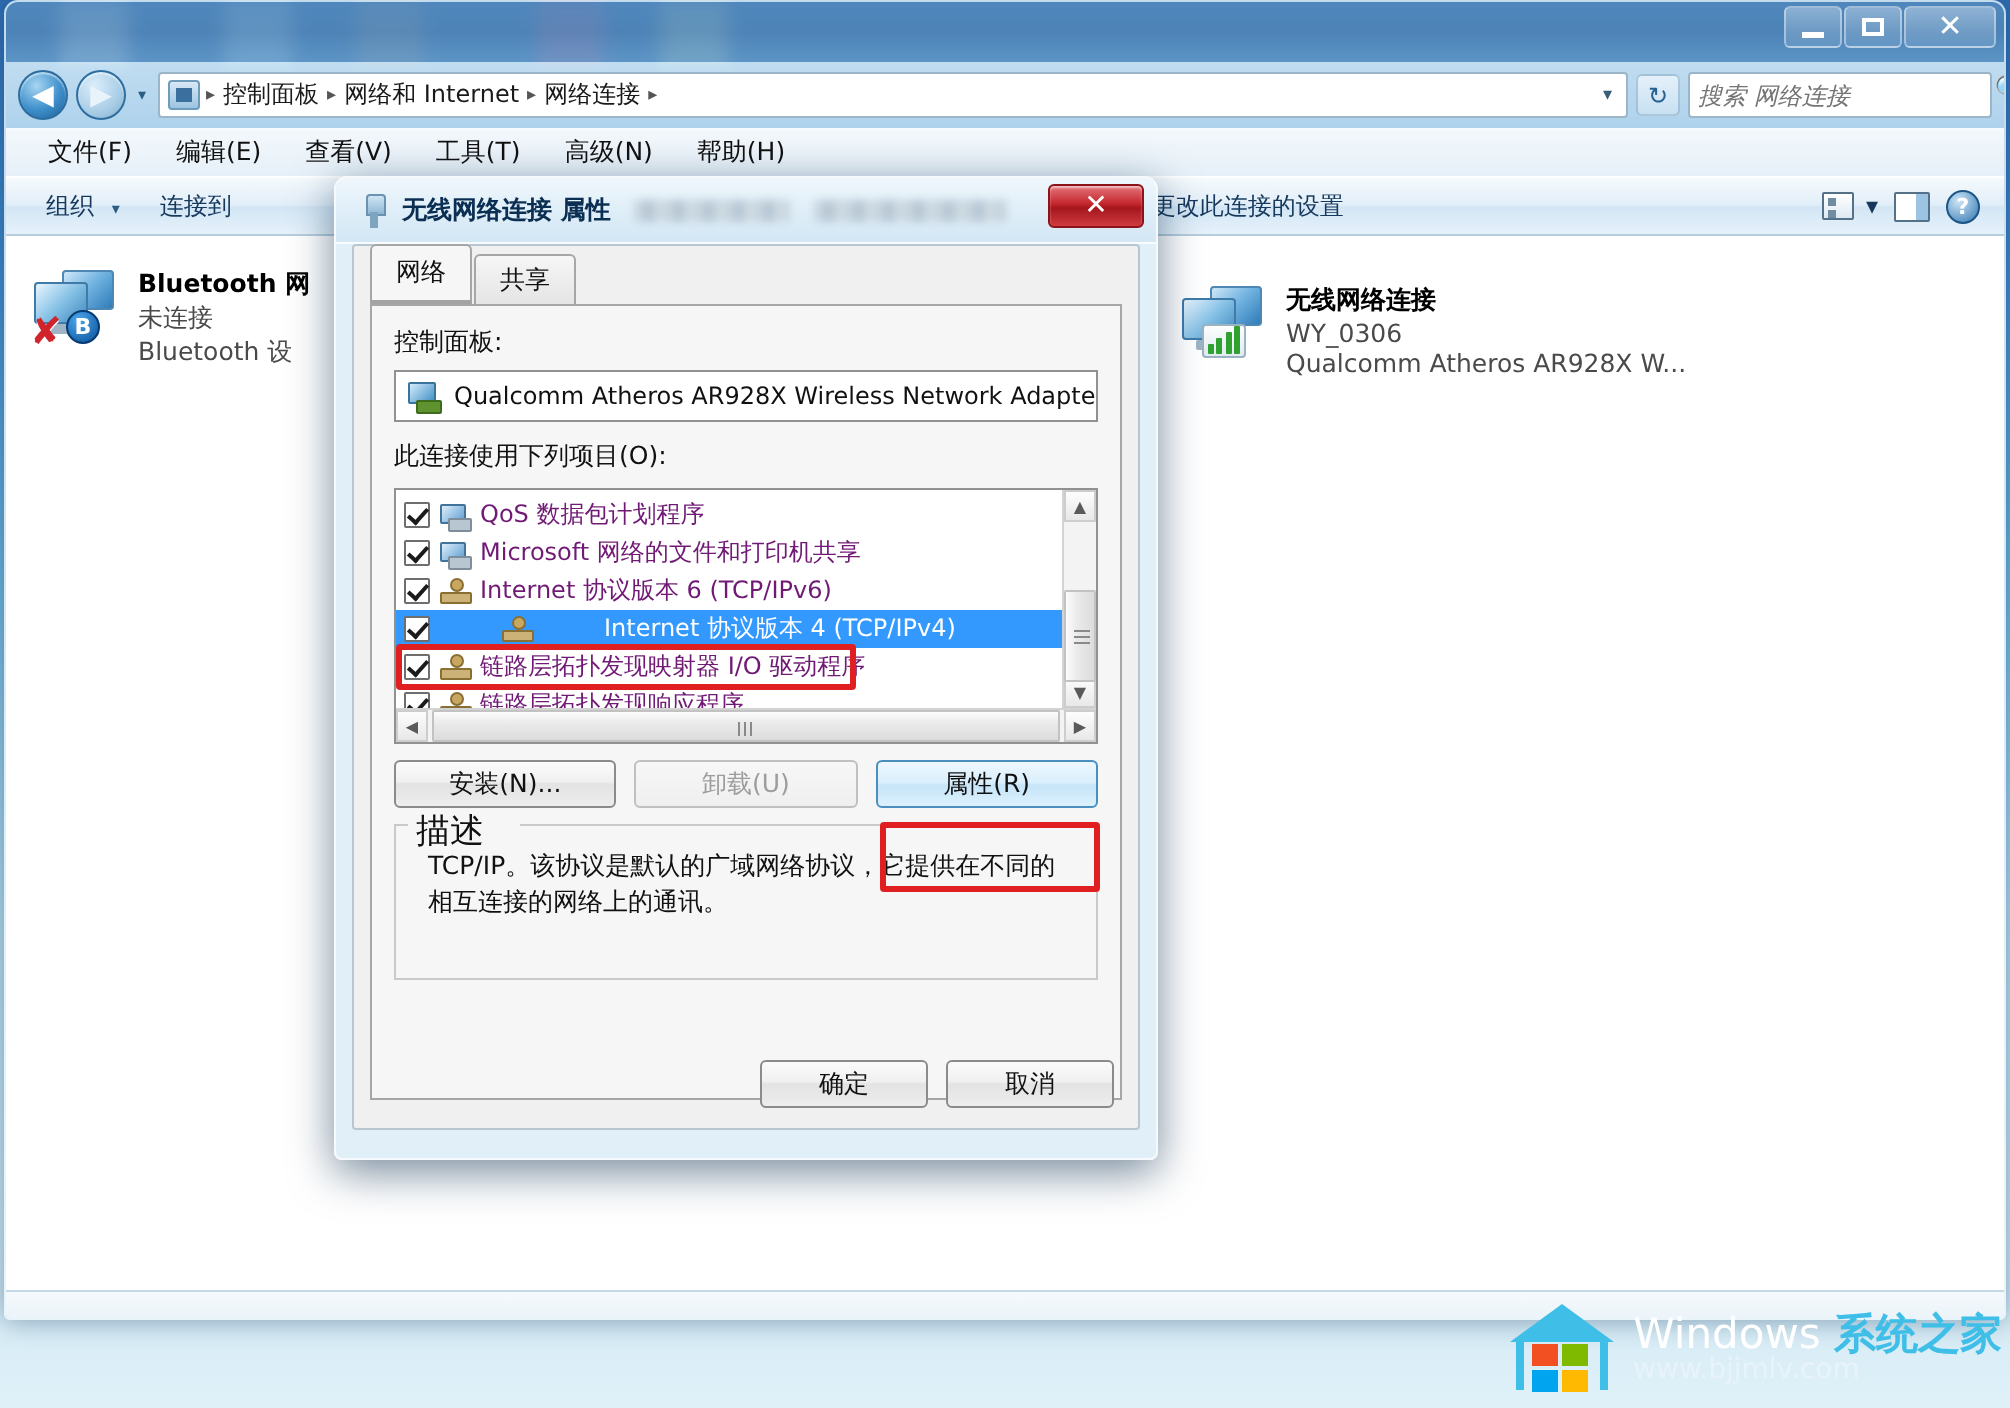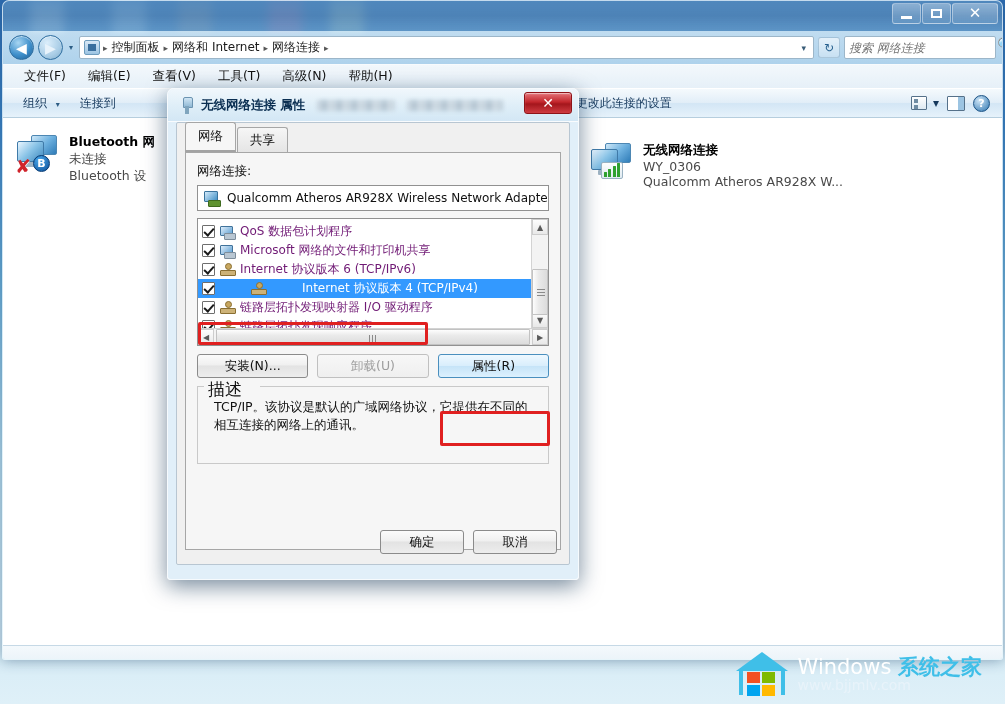--- a/index.html
+++ b/index.html
@@ -457,21 +457,21 @@
     position:absolute;
     border: 3px solid #e02020;
     border-radius: 2px;
     pointer-events: none;
   }
   #anno-ipv4 { left: 198px; top: 322px; width: 230px; height: 23px; }
   #anno-props { left: 440px; top: 411px; width: 110px; height: 35px; }
 
   
   #watermark {
-    position:absolute; right: 23px; bottom: 8px;
+    position:absolute; right: 4px; bottom: 8px;
     display:flex; align-items:center; gap: 10px;
   }
   .wm-logo { position:relative; width: 52px; height: 44px; flex:0 0 auto; }
   .wm-roof {
     position:absolute; left:0; top:0; width:0;height:0;
     border-left: 26px solid transparent;
     border-right: 26px solid transparent;
     border-bottom: 19px solid #3fbfe8;
   }
   .wm-wall-l { position:absolute; left:3px; top:18px; width:4px; height:25px; background:#3fbfe8; }
@@ -628,28 +628,29 @@
 
     <div class="dlg-body">
 
       <div class="tabstrip">
         <div class="tab active">网络</div>
         <div class="tab">共享</div>
       </div>
 
       <div class="tabpanel">
 
-        <div class="lbl">网络连接:</div>
+        <div class="lbl">控制面板:</div>
 
         <div class="adapterbox">
           <span class="nic-ico"></span>
           <span>Qualcomm Atheros AR928X Wireless Network Adapte</span>
         </div>
 
 
+        <div class="lbl" style="margin-top:9px;">此连接使用下列项目(O):</div>
 
         <div class="listwrap">
           <div class="listinner">
             <div class="listitems">
 
               <div class="li">
                 <span class="cb"></span>
                 <span class="ico-svc"></span>
                 <span>QoS 数据包计划程序</span>
               </div>

